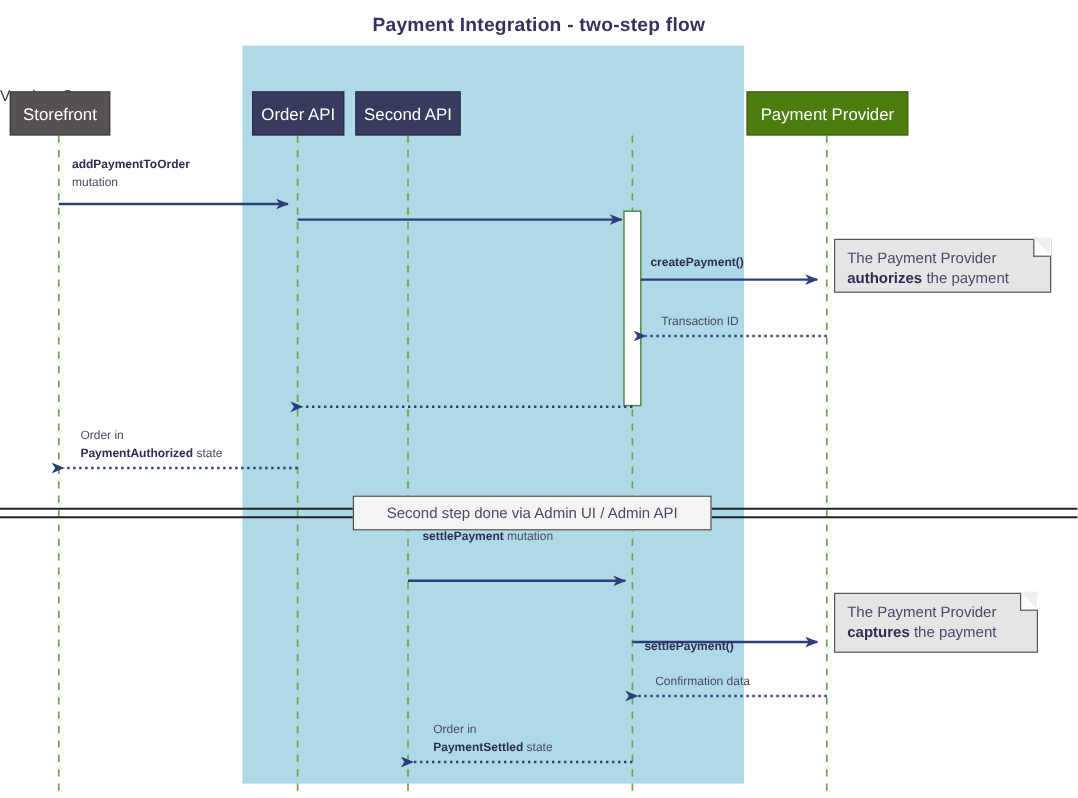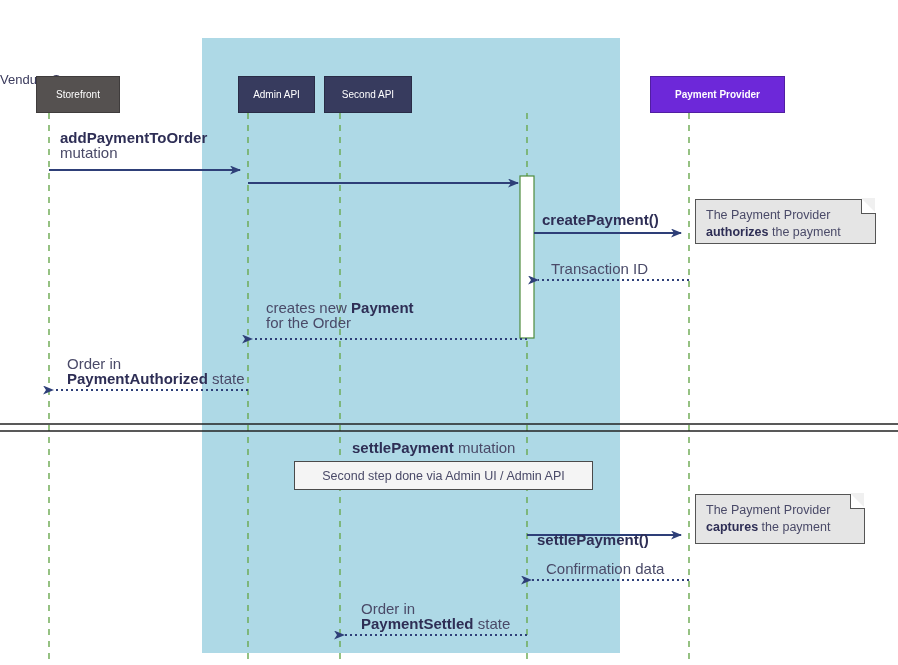--- a/index.html
+++ b/index.html
@@ -21,31 +21,30 @@
   .group-box{
     position:absolute;background:#aed9e6;border:0;
   }
   .group-label{
     position:absolute;font-size:13px;color:#3a3a5c;
   }
 
   
   .actor{
     position:absolute;display:flex;align-items:center;justify-content:center;
-    color:#ffffff;font-size:10px;box-sizing:border-box;
+    color:#ffffff;font-size:14px;box-sizing:border-box;
     border:1px solid rgba(0,0,0,.25);
-    margin-left:28px;
   }
   .actor.storefront{background:#555150;}
   .actor.api{background:#373b5e;}
-  .actor.provider{background:#6d28d9;font-weight:bold;}
+  .actor.provider{background:#4d7c0f;}
 
   
   .msg{
-    position:absolute;font-size:15px;color:#4a4a68;line-height:15px;
+    position:absolute;font-size:10px;color:#4a4a68;line-height:15px;
     white-space:nowrap;
   }
   .msg b{color:#2e2e55;font-weight:bold;}
 
   
   .note{
     position:absolute;background:#e5e5e5;border:1px solid #555555;
     font-size:12.5px;color:#4a4a68;line-height:17px;
     padding:7px 10px 7px 10px;box-sizing:border-box;
   }
@@ -57,28 +56,29 @@
   }
   .note .fold:after{
     content:"";position:absolute;left:-1px;top:-1px;width:0;height:0;
     border-left:14px solid transparent;border-top:14px solid #f0f0f0;
   }
 
   
   .divider-box{
     position:absolute;background:#f4f4f4;border:1px solid #4a4a4a;
     font-size:12.5px;color:#4a4a68;display:flex;align-items:center;
-    justify-content:center;box-sizing:border-box;margin-top:48px;
+    justify-content:center;box-sizing:border-box;
   }
 </style>
 </head>
 <body>
 
 <div id="stage">
 
+  <div class="title">Payment Integration - two-step flow</div>
 
   <div class="group-box" style="left:202px;top:38px;width:418px;height:615px;"></div>
   <div class="group-label" style="left:0;top:52px;width:820px;text-align:left;margin-top:20px;">Vendure Server</div>
 
   <svg width="898" height="665" aria-hidden="true">
     <defs>
       <marker id="arw" markerWidth="11" markerHeight="9" refX="10" refY="4.5" orient="auto" markerUnits="userSpaceOnUse">
         <path d="M0,0 L11,4.5 L0,9 L3,4.5 Z" fill="#2e3f78"></path>
       </marker>
       <marker id="arwL" markerWidth="11" markerHeight="9" refX="1" refY="4.5" orient="auto" markerUnits="userSpaceOnUse">
@@ -126,21 +126,21 @@
       <line x1="0" y1="424" x2="898" y2="424"></line>
       <line x1="0" y1="431" x2="898" y2="431"></line>
     </g>
   </svg>
 
   <div class="actor storefront" style="left:8px;top:76px;width:84px;height:37px;">
     <span>Storefront</span>
   </div>
 
   <div class="actor api" style="left:210px;top:76px;width:77px;height:37px;">
-    <span>Admin API</span>
+    <span>Order API</span>
   </div>
 
   <div class="actor api" style="left:296px;top:76px;width:88px;height:37px;">
     <span>Second API</span>
   </div>
 
 
   <div class="actor provider" style="left:622px;top:76px;width:135px;height:37px;">
     <span>Payment Provider</span>
   </div>
@@ -151,24 +151,20 @@
   </div>
 
   <div class="msg" style="left:542px;top:212px;">
     <b>createPayment()</b>
   </div>
 
   <div class="msg" style="left:551px;top:261px;">
     <span>Transaction ID</span>
   </div>
 
-  <div class="msg" style="left:266px;top:300px;">
-    <span>creates new </span><b>Payment</b><br>
-    <span>for the Order</span>
-  </div>
 
   <div class="msg" style="left:67px;top:356px;">
     <span>Order in</span><br>
     <b>PaymentAuthorized</b><span> state</span>
   </div>
 
   <div class="msg" style="left:352px;top:440px;">
     <b>settlePayment</b>
     <span>mutation</span>
   </div>

